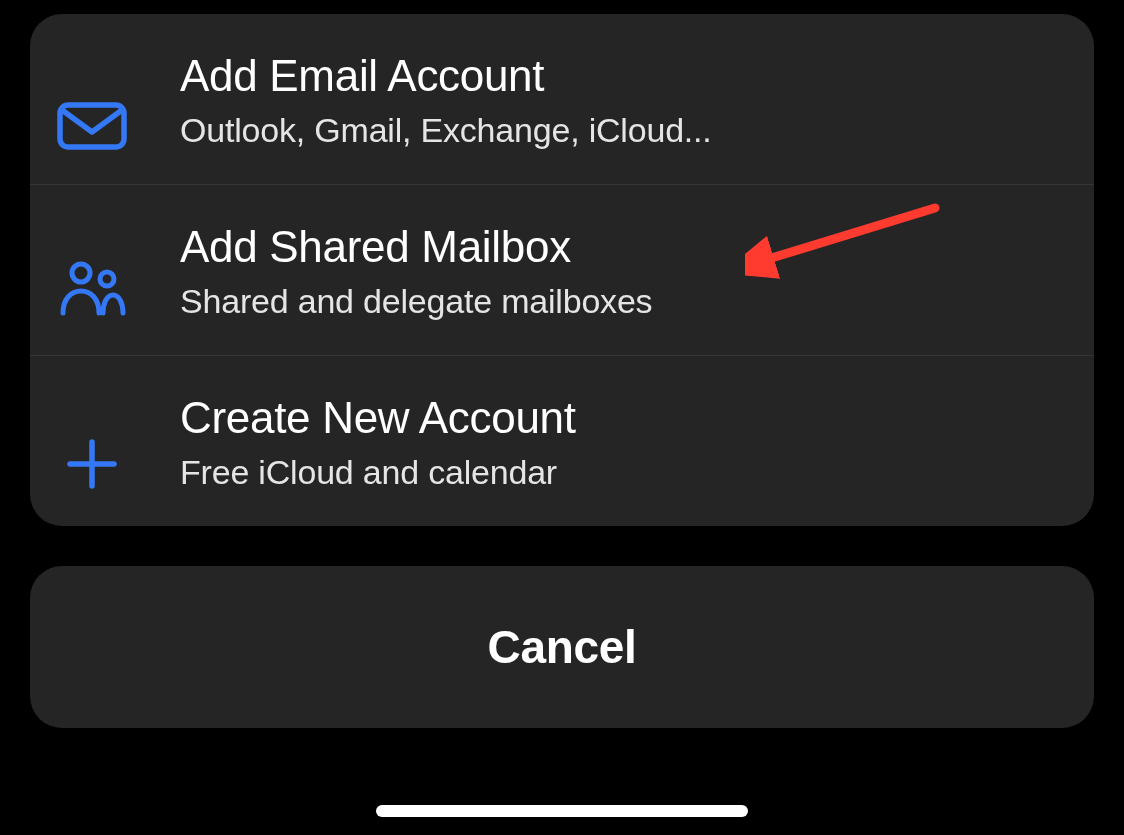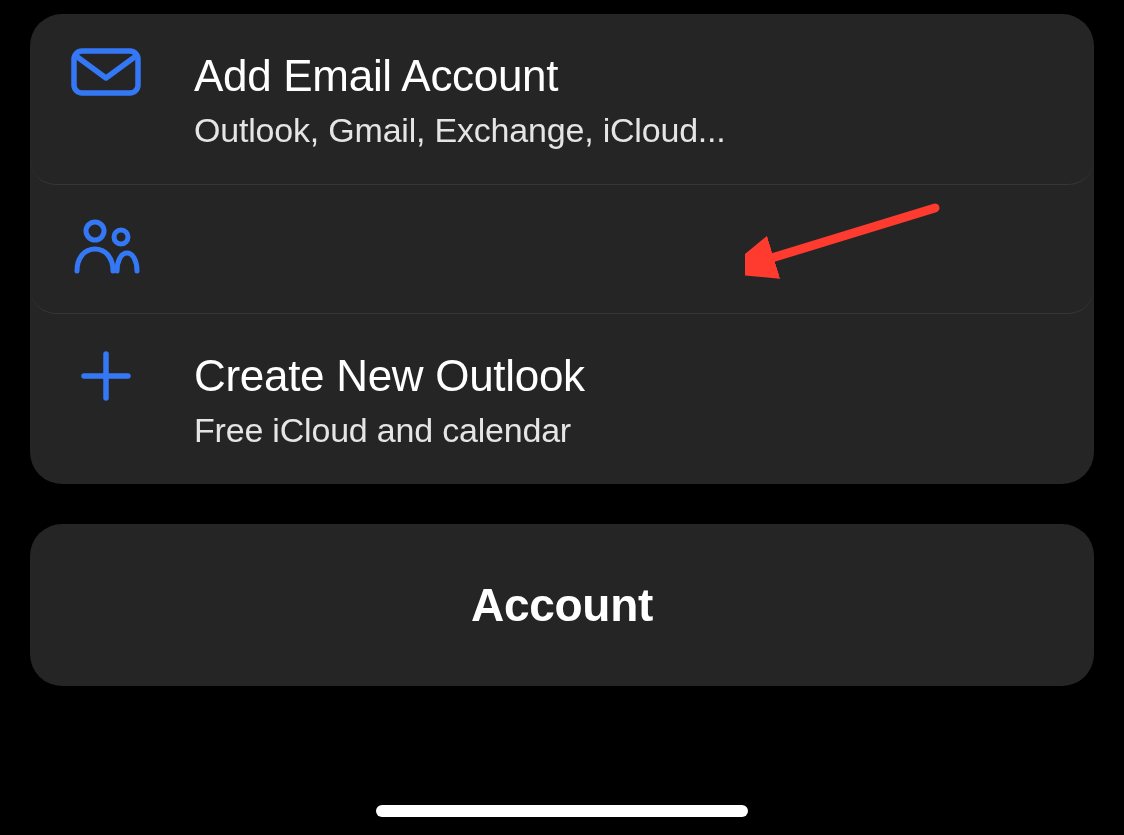--- a/index.html
+++ b/index.html
@@ -21,25 +21,24 @@
       left: 30px;
       right: 30px;
     }
     .option-list {
       background: #252525;
       border-radius: 32px;
       overflow: hidden;
     }
     .option-item {
       display: flex;
-      align-items: flex-start;
-      padding: 34px 36px;
+      align-items: flex-end;
+      padding: 34px 22px;
       border-bottom: 1px solid rgba(255,255,255,0.08);
       cursor: pointer;
-      border-radius: 26px;
     }
     .option-item:last-child {
       border-bottom: none;
     }
     .option-icon {
       width: 80px;
       display: flex;
       align-items: center;
       justify-content: center;
       flex-shrink: 0;
@@ -118,39 +117,43 @@
 
     <div class="option-item">
       <div class="option-icon">
         <svg width="70" height="60" viewBox="0 0 70 60" fill="none">
           <circle cx="24" cy="12" r="9" stroke="#3478f6" stroke-width="5" fill="none"></circle>
           <circle cx="50" cy="18" r="7" stroke="#3478f6" stroke-width="5" fill="none"></circle>
           <path d="M 6 52 C 6 38 14 30 24 30 C 34 30 42 38 42 52" stroke="#3478f6" stroke-width="5" fill="none" stroke-linecap="round"></path>
           <path d="M 46 52 C 46 42 50 34 56 34 C 62 34 66 42 66 52" stroke="#3478f6" stroke-width="5" fill="none" stroke-linecap="round"></path>
         </svg>
       </div>
+      <div class="option-text">
+        <div class="option-title">Add Shared Mailbox</div>
+        <div class="option-subtitle">Shared and delegate mailboxes</div>
+      </div>
     </div>
 
     <div class="option-item">
       <div class="option-icon">
         <svg width="56" height="56" viewBox="0 0 56 56" fill="none">
           <line x1="28" y1="6" x2="28" y2="50" stroke="#3478f6" stroke-width="5.5" stroke-linecap="round"></line>
           <line x1="6" y1="28" x2="50" y2="28" stroke="#3478f6" stroke-width="5.5" stroke-linecap="round"></line>
         </svg>
       </div>
       <div class="option-text">
-        <div class="option-title">Create New Outlook</div>
+        <div class="option-title">Create New Account</div>
         <div class="option-subtitle">Free iCloud and calendar</div>
       </div>
     </div>
 
   </div>
 
   <div class="cancel-button">
-    <span class="cancel-text">Account</span>
+    <span class="cancel-text">Cancel</span>
   </div>
 
 </div>
 
 <svg class="annotation-arrow" width="210" height="90" viewBox="0 0 210 90">
   <defs>
     <marker id="arrowhead" markerWidth="6" markerHeight="5" refX="1" refY="2.5" orient="auto">
       <polygon points="0 0, 6 2.5, 0 5" fill="#ff3b30"></polygon>
     </marker>
   </defs>

